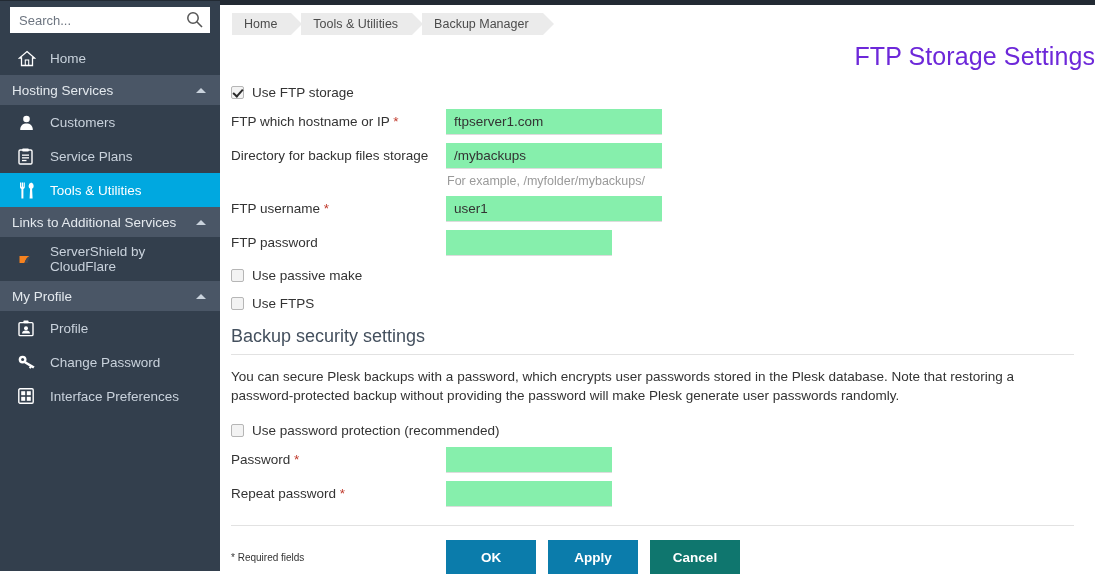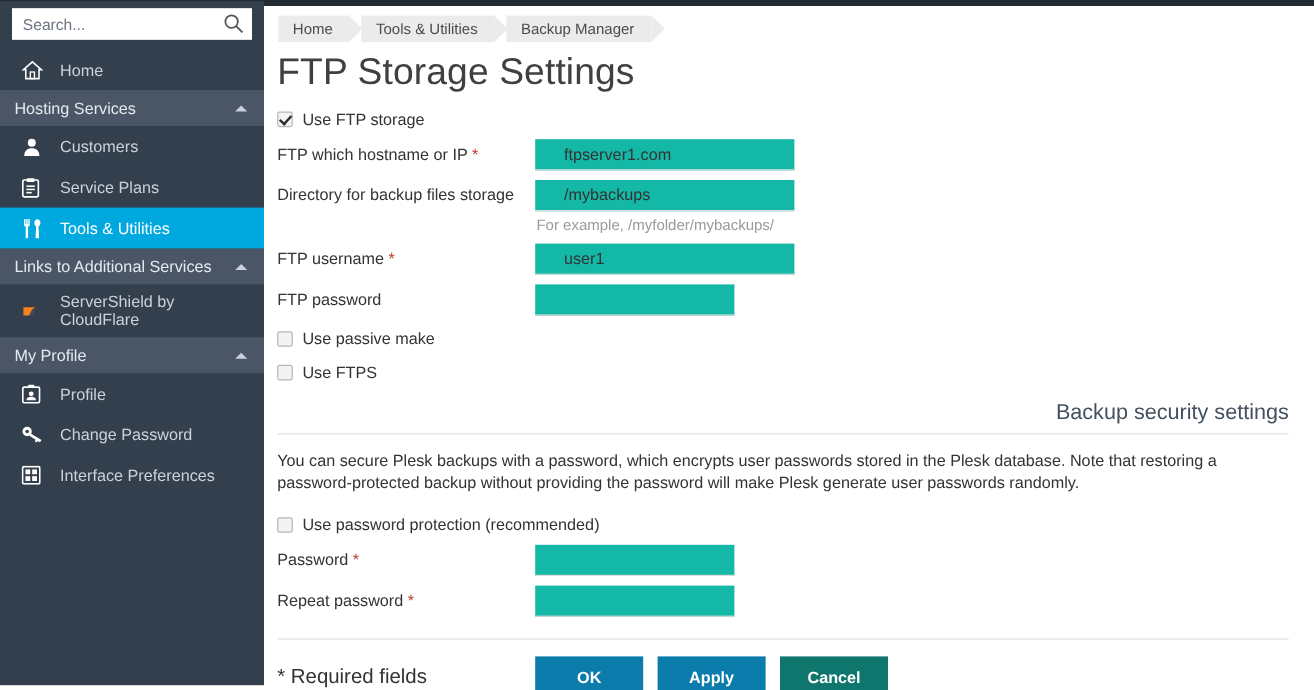--- a/index.html
+++ b/index.html
@@ -126,25 +126,26 @@
     content: "";
     position: absolute; right: -11px; top: 0;
     width: 0; height: 0;
     border-top: 11px solid transparent;
     border-bottom: 11px solid transparent;
     border-left: 11px solid #ebebeb;
   }
   .crumb.last { margin-right: 0; }
 
   .page-title {
-    font-size: 31px;
+    font-size: 25px;
     font-weight: normal;
-    color: #404040;
+    color: #6d28d9;
     margin: 7px 0 10px 11px;
     letter-spacing: 0.1px;
+    text-align: right;
   }
 
   .form { margin-left: 11px; }
 
   .cbrow {
     display: flex; align-items: center;
     height: 22px;
     margin-bottom: 6px;
     cursor: pointer;
   }
@@ -179,48 +180,47 @@
     font-size: 13.5px;
     color: #333;
     line-height: 18px;
     padding-top: 4px;
   }
   .req { color: #c0392b; }
   .fctl { flex: 1; }
   .finput {
     display: block;
     height: 26px;
-    background: #14b8a6;
+    background: #86efac;
     border: none;
     border-bottom: 1px solid #dcdcdc;
     font-family: "Liberation Sans", sans-serif;
     font-size: 13.5px;
     color: #333;
-    padding: 0 24px;
+    padding: 0 8px;
     outline: none;
     border-radius: 0;
   }
   .finput.wide { width: 216px; }
   .finput.narrow { width: 166px; }
   .fhint {
     font-size: 12.5px;
     color: #9a9a9a;
     margin-top: 5px;
     padding-left: 1px;
   }
 
   .section-title {
     font-size: 18px;
     font-weight: normal;
     color: #44505e;
     margin: 12px 0 0 0;
     padding-bottom: 7px;
     border-bottom: 1px solid #e2e2e2;
     width: 843px;
-    text-align: right;
   }
 
   .section-desc {
     font-size: 13.5px;
     color: #333;
     line-height: 19px;
     margin: 12px 0 14px 0;
     width: 800px;
   }
 
@@ -229,21 +229,21 @@
     width: 843px;
     margin-top: 18px;
   }
   .footer {
     display: flex; align-items: center;
     margin-top: 14px;
   }
   .req-note {
     width: 215px;
     flex: none;
-    font-size: 17px;
+    font-size: 10px;
     color: #333;
   }
   .btn {
     height: 34px;
     min-width: 90px;
     border: none;
     color: #ffffff;
     font-family: "Liberation Sans", sans-serif;
     font-size: 13.5px;
     font-weight: bold;

